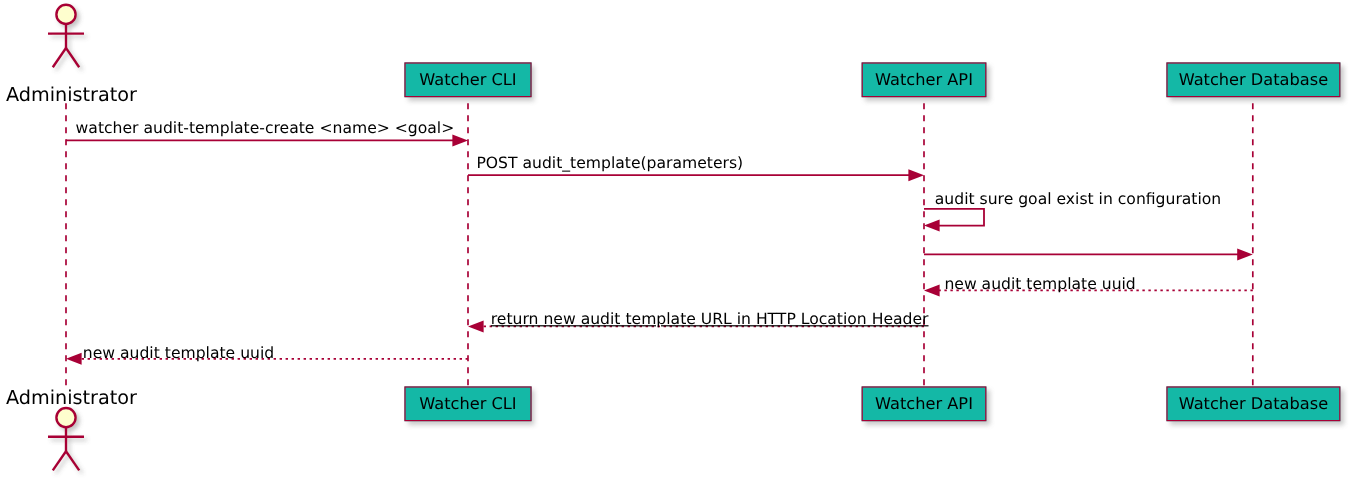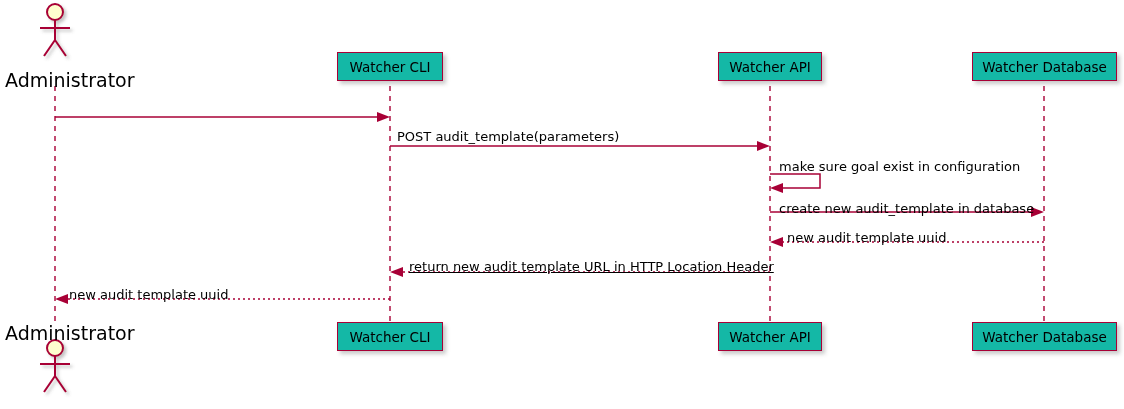--- a/index.html
+++ b/index.html
@@ -39,21 +39,21 @@
     align-items: center;
     justify-content: center;
   }
   .pbox span {
     font-size: 13.5px;
     color: #000000;
     white-space: nowrap;
   }
   .actor-label {
     position: absolute;
-    font-size: 19px;
+    font-size: 16px;
     color: #000000;
     white-space: nowrap;
   }
 </style>
 </head>
 <body>
 
 <div id="diagram">
 
   <svg width="1124" height="409">
@@ -143,26 +143,26 @@
   </div>
 
   <div class="pbox" style="left:718px; top:322px; width:104px; height:29px;">
     <span>Watcher API</span>
   </div>
 
   <div class="pbox" style="left:972px; top:322px; width:145px; height:29px;">
     <span>Watcher Database</span>
   </div>
 
+  <div class="lbl" style="left:63px; top:101px;">watcher audit-template-create &lt;name&gt; &lt;goal&gt;</div>
 
   <div class="lbl" style="left:397px; top:130px;">POST audit_template(parameters)</div>
 
-  <div class="lbl" style="left:779px; top:160px;">make sure goal exist in configuration</div>
+  <div class="lbl" style="left:779px; top:160px;">audit sure goal exist in configuration</div>
 
-  <div class="lbl" style="left:779px; top:202px;">create new audit_template in database</div>
 
   <div class="lbl" style="left:787px; top:231px;">new audit template uuid</div>
 
   <div class="lbl" style="left:409px; top:260px;text-decoration:underline;">return new audit template URL in HTTP Location Header</div>
 
   <div class="lbl" style="left:69px; top:288px;">new audit template uuid</div>
 
 </div>
 
 </body></html>

